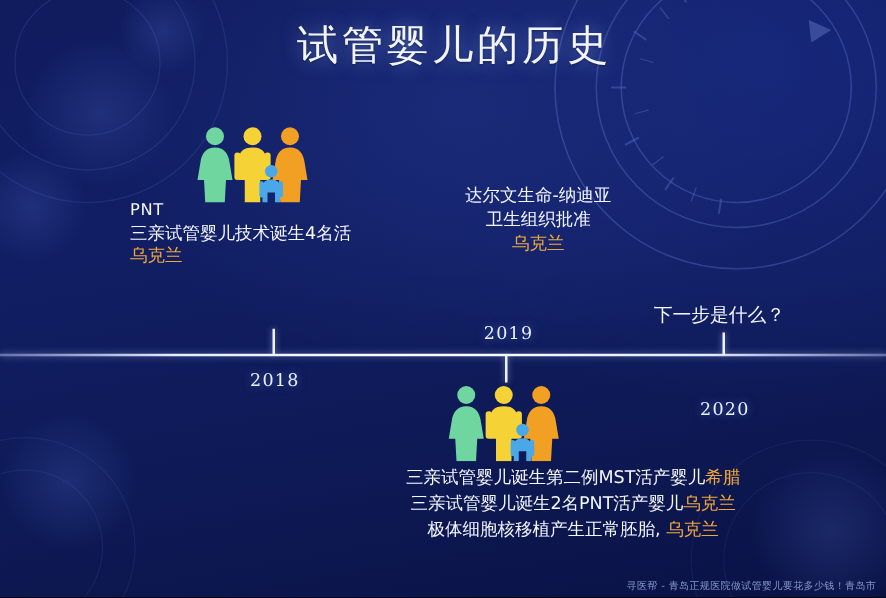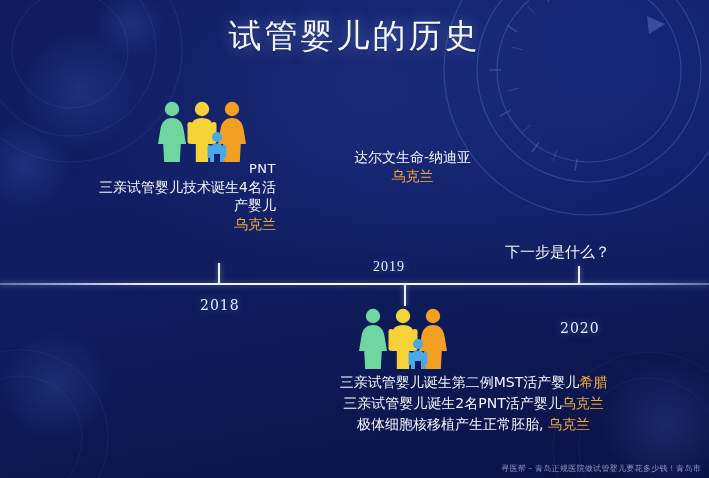--- a/index.html
+++ b/index.html
@@ -47,31 +47,31 @@
     box-shadow:0 0 6px rgba(180,205,255,.5);
   }
   .tick{position:absolute;width:2px;background:#eef2ff;box-shadow:0 0 5px rgba(190,210,255,.6);}
   .yearlbl{
     position:absolute;font-size:14px;color:#eaf0ff;letter-spacing:1px;
     text-shadow:0 0 8px rgba(120,160,255,.5);
     font-family:"DejaVu Serif","Liberation Serif",serif;
   }
 
   
-  .block{position:absolute;text-align:right;line-height:1.35;}
-  .cn{font-family:"DejaVu Sans","Liberation Sans",sans-serif;}
+  .block{position:absolute;text-align:left;line-height:1.35;}
+  .cn{font-family:"DejaVu Sans","Liberation Sans",sans-serif;margin-left:18px;}
   .white{color:#f4f7ff;}
   .hl{color:#f2a83c;}
   .lbl-en{font-size:13px;letter-spacing:.5px;}
 
   #block-left{left:86px;top:160px;width:190px;font-size:14px;}
   #block-mid{left:330px;top:148px;width:165px;font-size:14px;text-align:center;}
   #block-mid .idline{font-size:11.5px;letter-spacing:0;}
   #block-right{left:505px;top:242px;width:150px;font-size:15px;text-align:left;}
-  #block-bottom{left:301px;top:372px;width:345px;font-size:14px;text-align:center;line-height:1.5;}
+  #block-bottom{left:268px;top:372px;width:345px;font-size:14px;text-align:center;line-height:1.5;}
 
   
   .family{position:absolute;}
 
   
   #watermark{
     position:absolute;right:8px;bottom:4px;
     font-size:8px;color:#9fb2e6;opacity:.82;
     letter-spacing:.3px;white-space:nowrap;
     font-family:"DejaVu Sans","Liberation Sans",sans-serif;
@@ -171,40 +171,40 @@
         <path d="M60 43.5c-4.6 0-7 2.2-7 6.6V62h4v-8h6v8h4V50.1c0-4.4-2.4-6.6-7-6.6z"></path>
         <rect x="50.5" y="45" width="3.6" height="13" rx="1.7"></rect>
         <rect x="65.8" y="45" width="3.6" height="13" rx="1.7"></rect>
       </g>
     </svg>
   </div>
 
   <div class="block cn" id="block-left">
     <div class="white lbl-en">PNT</div>
     <div class="white">三亲试管婴儿技术诞生4名活</div>
-    <div class="white">产婴儿</div>
     <div class="hl">乌克兰</div>
   </div>
 
   <div class="block cn" id="block-mid">
     <div class="white">达尔文生命-纳迪亚</div>
+    <div class="white">卫生组织批准</div>
     <div class="hl">乌克兰</div>
   </div>
 
   <div class="block cn" id="block-right">
     <div class="white">下一步是什么？</div>
   </div>
 
   <div id="axis"></div>
 
   <div class="tick" style="left:218px;top:263px;height:21px;"></div>
   <div class="yearlbl" style="left:200px;top:297px;">2018</div>
 
   <div class="tick" style="left:404px;top:284px;height:22px;"></div>
-  <div class="yearlbl" style="left:373px;top:259px;font-family:Liberation Serif, serif;">2019</div>
+  <div class="yearlbl" style="left:387px;top:259px;">2019</div>
 
   <div class="tick" style="left:578px;top:266px;height:18px;"></div>
   <div class="yearlbl" style="left:560px;top:290px;margin-top:30px;">2020</div>
 
   <div class="family" style="left:358px;top:307px;">
     <svg width="90" height="62" viewBox="0 0 90 62">
       <g fill="#6fd6a0">
         <circle cx="15" cy="9" r="7.2"></circle>
         <path d="M15 18c-7 0-10.5 4.5-11.6 11.5L1 44h5.2l1 18h15.6l1-18H29l-2.4-14.5C25.5 22.5 22 18 15 18z"></path>
       </g>

